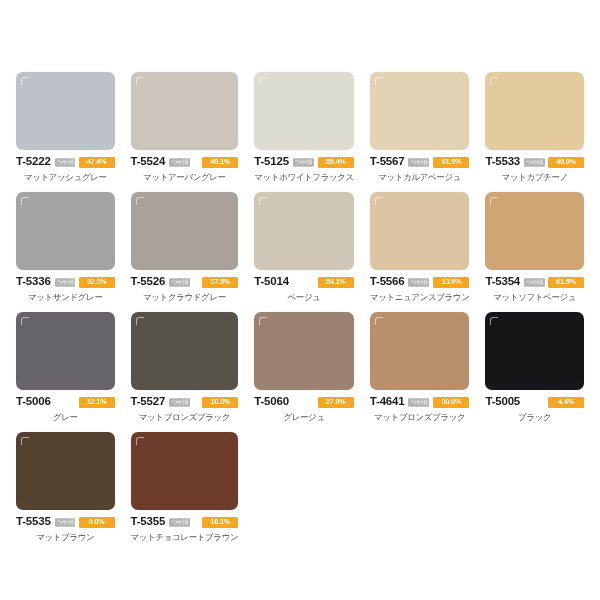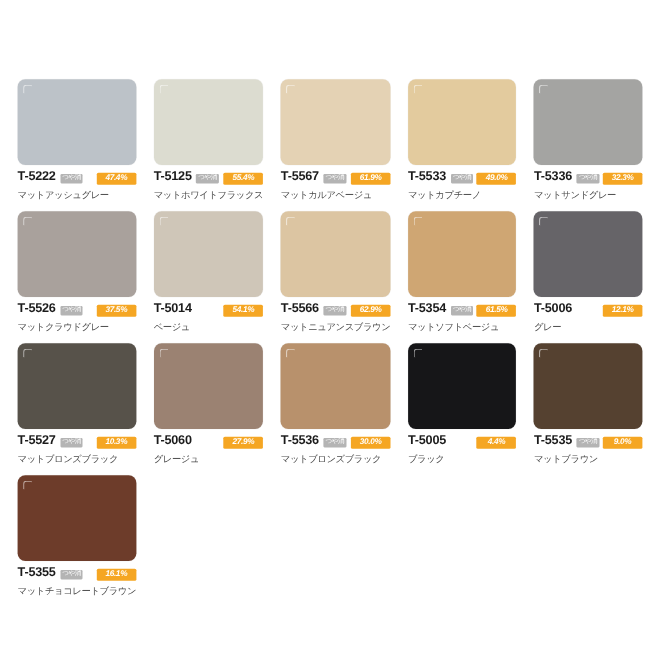--- a/index.html
+++ b/index.html
@@ -80,48 +80,59 @@
     min-width: 30px;
     text-align: center;
     padding: 1.5px 3px;
     background: #f5a623;
     color: #ffffff;
     font-size: 7.5px;
     line-height: 8px;
     font-weight: bold;
     border-radius: 1.5px;
     letter-spacing: -0.3px;
-    font-style: italic;
   }
   .swatch-name {
     margin-top: 4px;
     font-size: 8.5px;
     color: #4a4a4a;
     line-height: 10px;
     letter-spacing: -0.4px;
     white-space: nowrap;
     overflow: hidden;
+    text-align: center;
   }
 </style>
 </head>
 <body>
 
 <div id="catalog-grid">
     <div class="swatch-cell">
       <div class="swatch-chip" style="background: rgb(188, 194, 200);">
         <span class="chip-corner-mark"></span>
       </div>
       <div class="swatch-meta">
         <span class="swatch-code">T-5222</span>
         <span class="matte-badge">つや消</span>
         <span class="pct-badge">47.4%</span>
       </div>
       <div class="swatch-name">マットアッシュグレー</div>
     </div>
     <div class="swatch-cell">
+      <div class="swatch-chip" style="background: rgb(203, 197, 188);">
+        <span class="chip-corner-mark"></span>
+      </div>
+      <div class="swatch-meta">
+        <span class="swatch-code">T-5524</span>
+        <span class="matte-badge">つや消</span>
+        <span class="pct-badge">49.1%</span>
+      </div>
+      <div class="swatch-name">マットアーバングレー</div>
+    </div>
+    <div class="swatch-cell">
       <div class="swatch-chip" style="background: rgb(220, 220, 208);">
         <span class="chip-corner-mark"></span>
       </div>
       <div class="swatch-meta">
         <span class="swatch-code">T-5125</span>
         <span class="matte-badge">つや消</span>
         <span class="pct-badge">55.4%</span>
       </div>
       <div class="swatch-name">マットホワイトフラックス</div>
     </div>
@@ -179,21 +190,21 @@
       </div>
       <div class="swatch-name">ベージュ</div>
     </div>
     <div class="swatch-cell">
       <div class="swatch-chip" style="background: rgb(220, 197, 162);">
         <span class="chip-corner-mark"></span>
       </div>
       <div class="swatch-meta">
         <span class="swatch-code">T-5566</span>
         <span class="matte-badge">つや消</span>
-        <span class="pct-badge">62.9%</span>
+        <span class="pct-badge">13.9%</span>
       </div>
       <div class="swatch-name">マットニュアンスブラウン</div>
     </div>
     <div class="swatch-cell">
       <div class="swatch-chip" style="background: rgb(207, 166, 115);">
         <span class="chip-corner-mark"></span>
       </div>
       <div class="swatch-meta">
         <span class="swatch-code">T-5354</span>
         <span class="matte-badge">つや消</span>
@@ -230,21 +241,21 @@
         <span class="swatch-code">T-5060</span>
         <span class="pct-badge">27.9%</span>
       </div>
       <div class="swatch-name">グレージュ</div>
     </div>
     <div class="swatch-cell">
       <div class="swatch-chip" style="background: rgb(184, 145, 108);">
         <span class="chip-corner-mark"></span>
       </div>
       <div class="swatch-meta">
-        <span class="swatch-code">T-5536</span>
+        <span class="swatch-code">T-4641</span>
         <span class="matte-badge">つや消</span>
         <span class="pct-badge">30.0%</span>
       </div>
       <div class="swatch-name">マットブロンズブラック</div>
     </div>
     <div class="swatch-cell">
       <div class="swatch-chip" style="background: rgb(22, 22, 24);">
         <span class="chip-corner-mark"></span>
       </div>
       <div class="swatch-meta">

